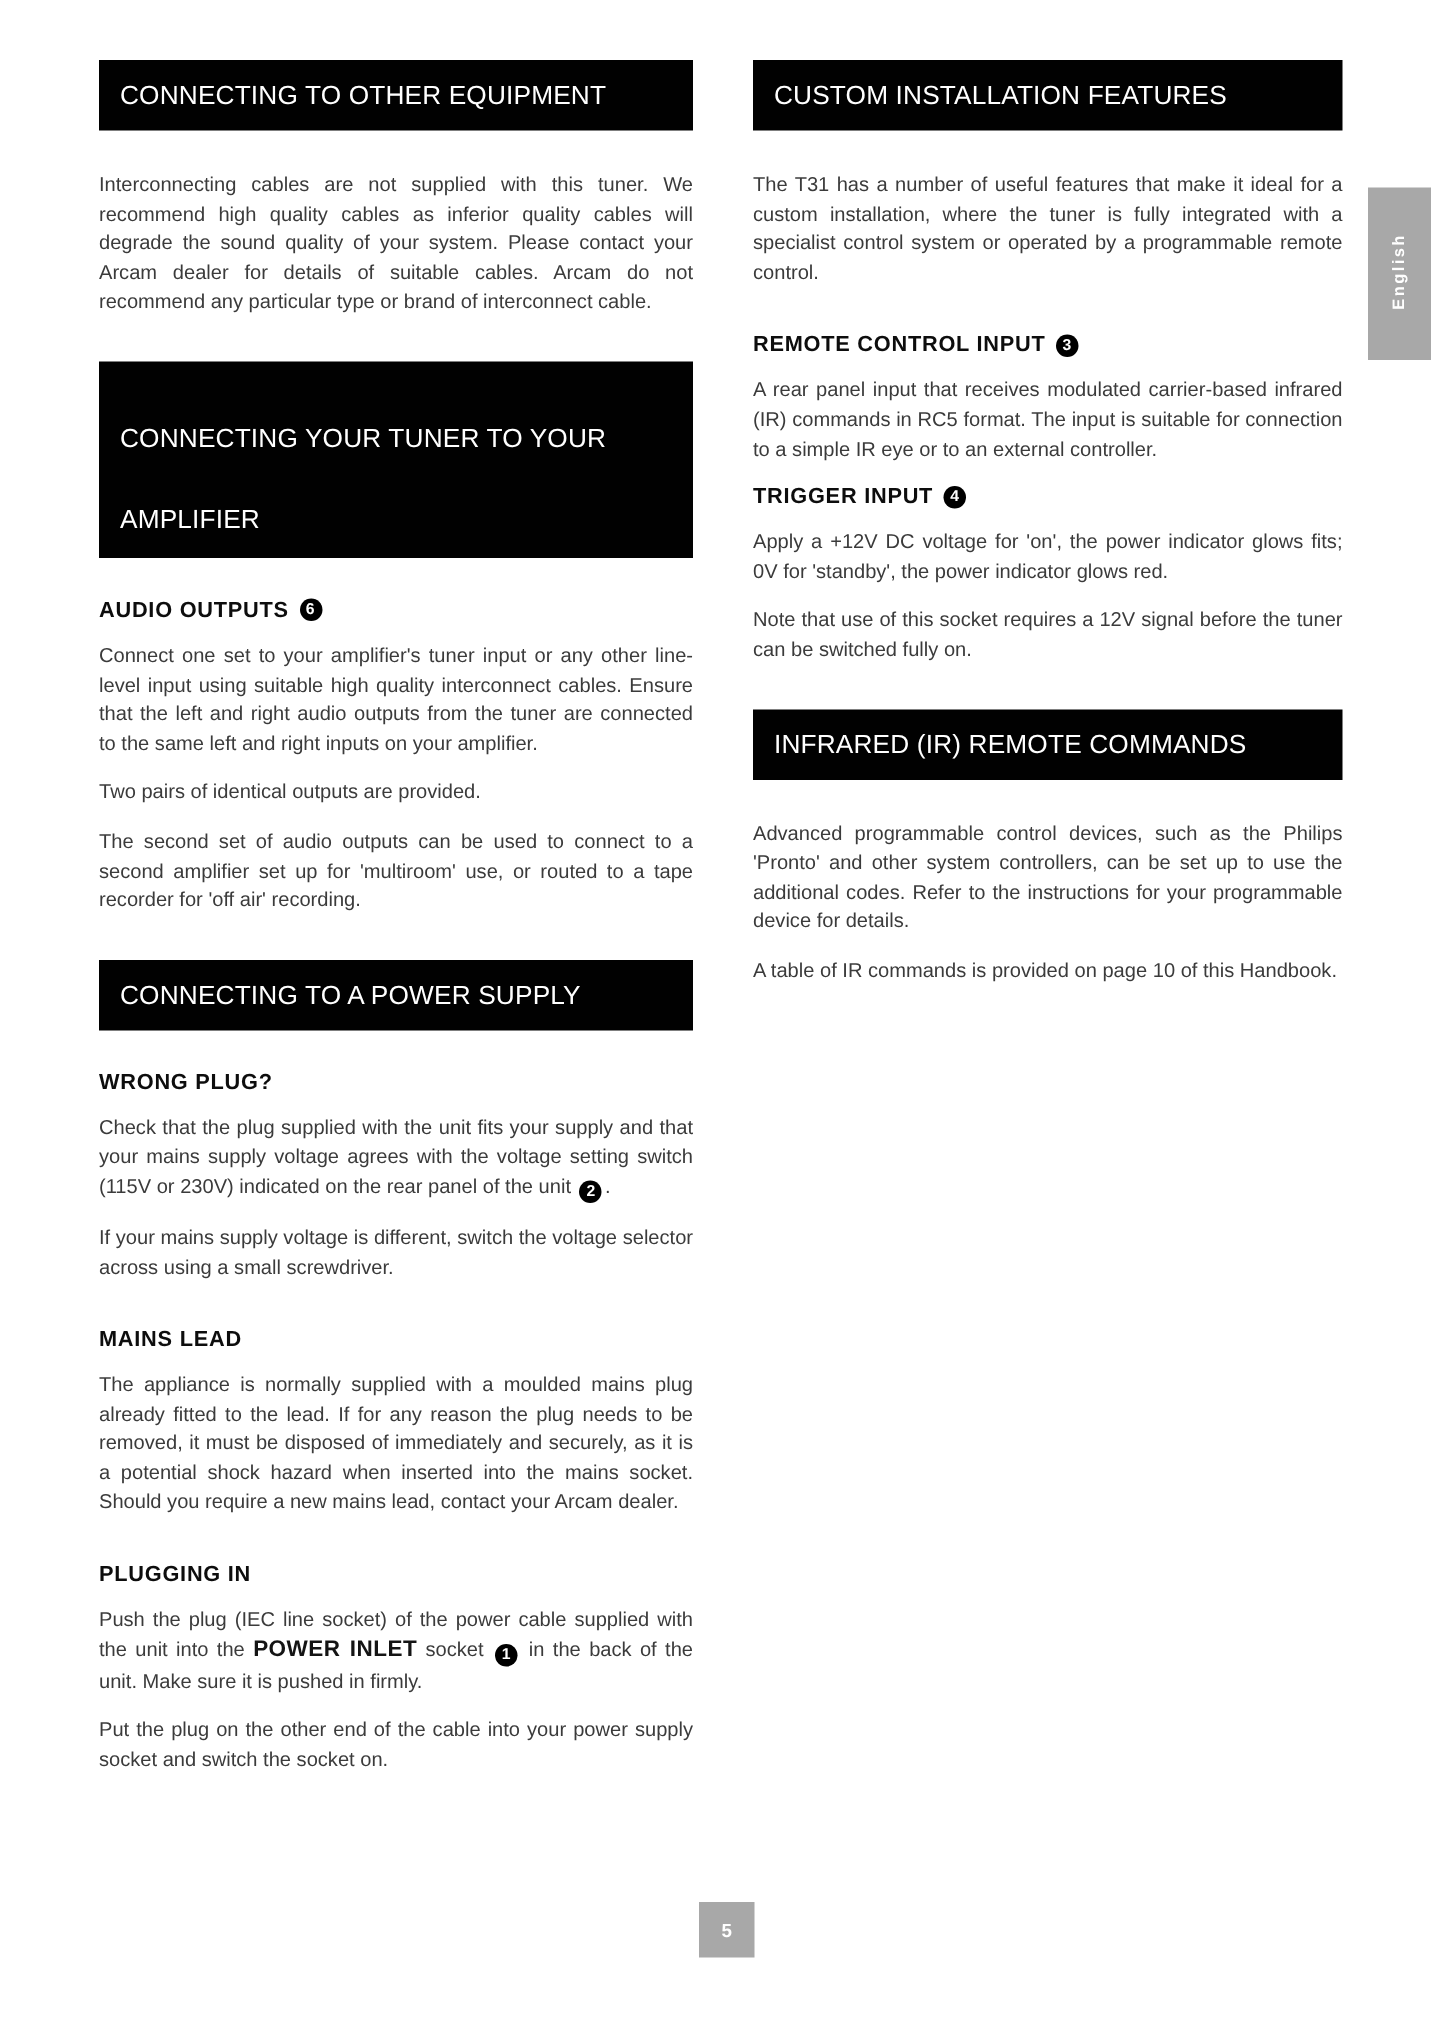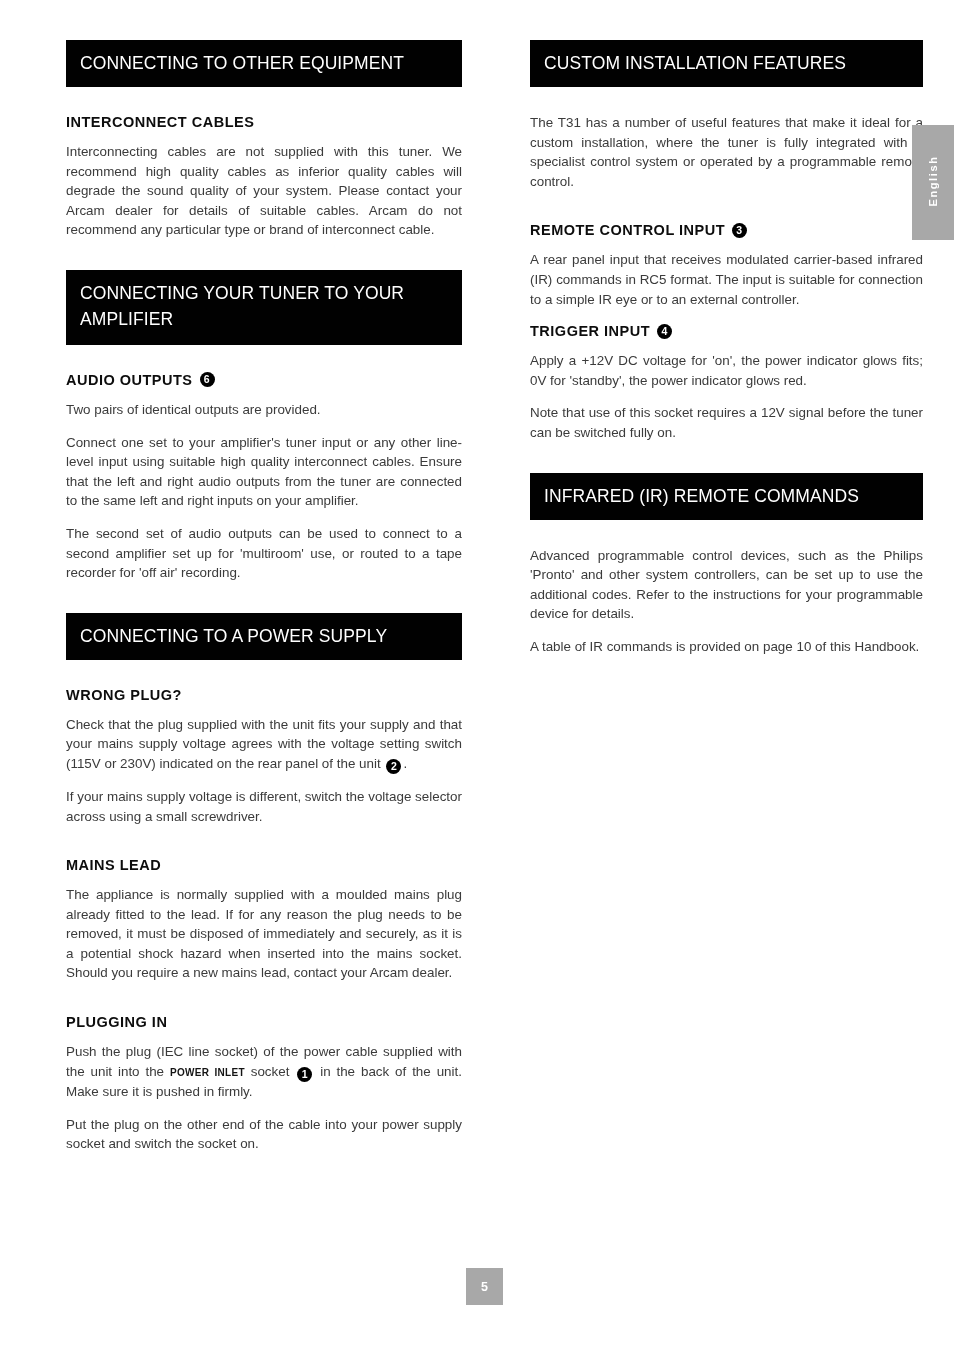--- a/index.html
+++ b/index.html
@@ -24,35 +24,35 @@
     text-decoration: underline;
   }
 
   
   .col {
     position: absolute;
     top: 40px;
     width: 396px;
   }
   .col-left  { left: 66px;  }
-  .col-right { left: 530px; width: 393px; }
+  .col-right { left: 502px; width: 393px; }
 
   
   .banner {
     background: #010101;
     color: #ffffff;
     font-size: 17.5px;
     font-weight: 400;
     letter-spacing: 0.1px;
     line-height: 26px;
     padding: 10px 0 11px 14px;
     margin: 0 0 26px 0;
   }
   .banner.two-line { padding-bottom: 13px; }
-  .banner .bl { display: block; }
+  .banner .bl { display: block; margin-top: 28px; }
 
   
   .subhead {
     color: #0d0d0d;
     font-size: 14.5px;
     font-weight: bold;
     letter-spacing: 0.5px;
     margin: 0 0 11px 0;
     line-height: 18px;
     display: flex;
@@ -70,21 +70,21 @@
     -webkit-hyphens: none;
     hyphens: none;
   }
   p.body:last-child { margin-bottom: 0; }
 
   .gap-after { margin-bottom: 30px !important; }
 
   b.inline-bold {
     font-weight: bold;
     color: #141414;
-    font-size: 10px;
+    font-size: 15px;
     letter-spacing: 0.3px;
   }
 
   
   .cnum {
     display: inline-block;
     width: 15px;
     height: 15px;
     line-height: 15px;
     border-radius: 50%;
@@ -142,36 +142,33 @@
 </style>
 </head>
 <body>
 
 <div class="page">
 
   <div class="col col-left">
 
     <div class="banner">CONNECTING TO OTHER EQUIPMENT</div>
 
-    <div class="subhead">
-      <span>INTERCONNECT CABLES</span>
-    </div>
     <p class="body gap-after">Interconnecting cables are not supplied with this tuner. We recommend high quality cables as inferior quality cables will degrade the sound quality of your system. Please contact your Arcam dealer for details of suitable cables. Arcam do not recommend any particular type or brand of interconnect cable.</p>
 
     <div class="banner two-line">
       <span class="bl">CONNECTING YOUR TUNER TO YOUR</span>
       <span class="bl">AMPLIFIER</span>
     </div>
 
     <div class="subhead">
       <span>AUDIO OUTPUTS</span>
       <span class="cnum">6</span>
     </div>
+    <p class="body">Connect one set to your amplifier's tuner input or any other line-level input using suitable high quality interconnect cables. Ensure that the left and right audio outputs from the tuner are connected to the same left and right inputs on your amplifier.</p>
     <p class="body">Two pairs of identical outputs are provided.</p>
-    <p class="body">Connect one set to your amplifier's tuner input or any other line-level input using suitable high quality interconnect cables. Ensure that the left and right audio outputs from the tuner are connected to the same left and right inputs on your amplifier.</p>
     <p class="body gap-after">The second set of audio outputs can be used to connect to a second amplifier set up for 'multiroom' use, or routed to a tape recorder for 'off air' recording.</p>
 
     <div class="banner">CONNECTING TO A POWER SUPPLY</div>
 
     <div class="subhead">
       <span>WRONG PLUG?</span>
     </div>
     <p class="body">
       <span>Check that the plug supplied with the unit fits your supply and that your mains supply voltage agrees with the voltage setting switch (115V or 230V) indicated on the rear panel of the unit</span>
       <span class="cnum in-text">2</span><span>.</span>

